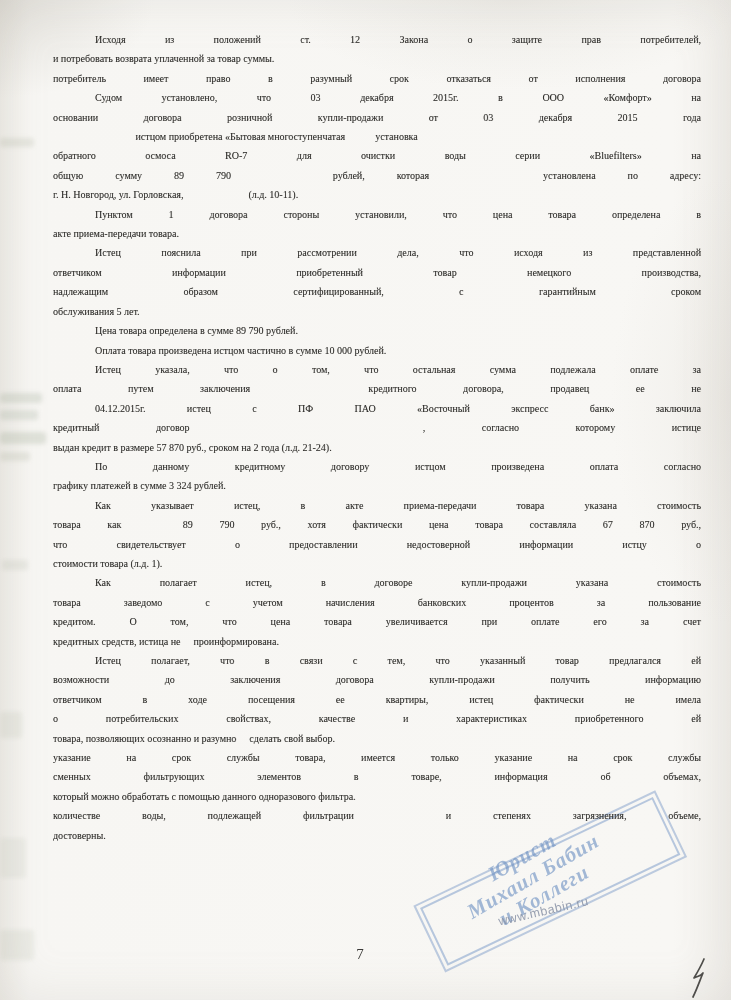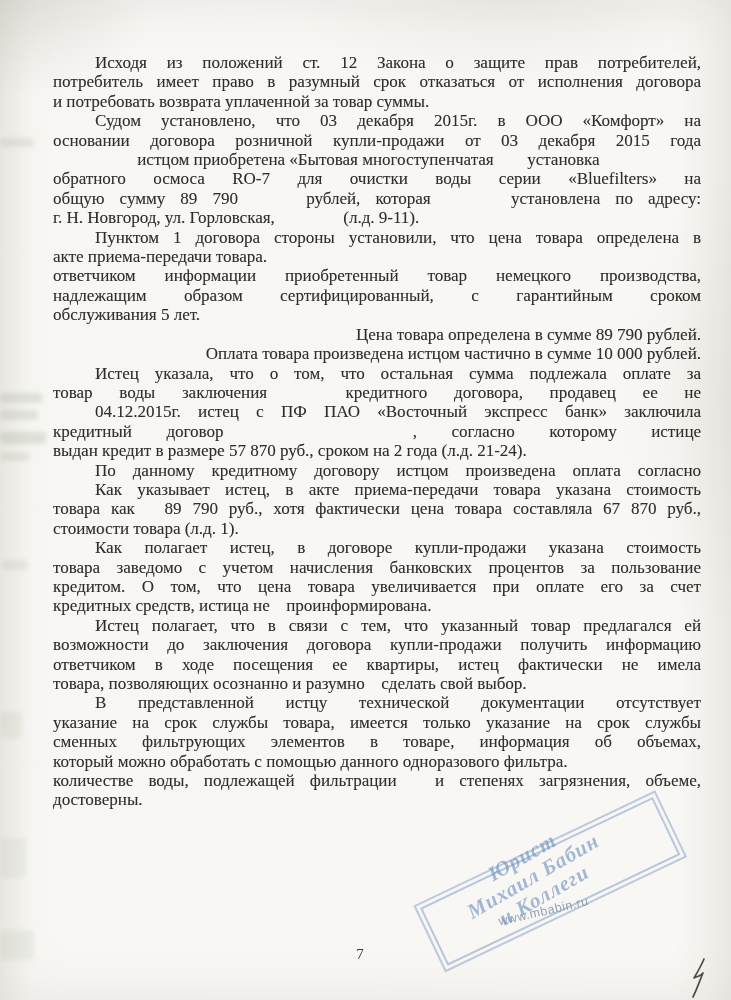--- a/index.html
+++ b/index.html
@@ -24,27 +24,27 @@
   .bleed.b3{left:0;top:410px;width:38px;height:10px;background:rgba(130,145,120,0.18);}
   .bleed.b4{left:0;top:432px;width:46px;height:12px;background:rgba(135,148,122,0.22);}
   .bleed.b5{left:0;top:452px;width:30px;height:9px;}
   .bleed.b6{left:2px;top:560px;width:26px;height:10px;background:rgba(150,155,135,0.14);}
   .bleed.b7{left:0;top:712px;width:22px;height:26px;background:rgba(150,155,135,0.12);}
   .bleed.b8{left:0;top:838px;width:26px;height:40px;background:rgba(150,155,135,0.10);}
   .bleed.b9{left:0;top:930px;width:34px;height:30px;background:rgba(150,155,135,0.12);}
 
   
   .doc-text{
-    position:absolute;left:53px;top:53px;width:648px;z-index:2;
-    font-size:17px;line-height:19.4px;color:#2f2e2b;
+    position:absolute;left:53px;top:30px;width:648px;z-index:2;
+    font-size:10px;line-height:19.4px;color:#2f2e2b;
     text-shadow:0.3px 0.3px 0.5px rgba(47,46,43,0.30);
   }
   .line{white-space:nowrap;}
   .line.just{white-space:normal;text-align:justify;text-align-last:justify;}
-  .line.indent{padding-left:42px;text-align:right;}
+  .line.indent{padding-left:42px;}
   .gap{display:inline-block;height:1px;vertical-align:baseline;}
 
   
   .stamp-box{
     position:absolute;left:420px;top:908px;width:254px;height:60px;z-index:1;
     transform-origin:0 0;transform:rotate(-25.5deg);
     border:2px solid rgba(128,158,202,0.55);
     outline:2px solid rgba(128,158,202,0.50);
     outline-offset:3px;
   }
@@ -88,77 +88,80 @@
   <div class="stamp-text">
     <div>Юрист</div>
     <div>Михаил Бабин</div>
     <div>и Коллеги</div>
   </div>
   <div class="stamp-url">www.mbabin.ru</div>
 
   <div class="doc-text">
       <div>
         <div class="line just indent"><span>Исходя из положений ст. 12 Закона о защите прав потребителей,</span> </div>
+        <div class="line"><span>и потребовать возврата уплаченной за товар суммы.</span> </div>
         <div class="line just"><span>потребитель имеет право в разумный срок отказаться от исполнения договора</span> </div>
-        <div class="line"><span>и потребовать возврата уплаченной за товар суммы.</span> </div>
       </div>
       <div>
         <div class="line just indent"><span>Судом установлено, что 03 декабря 2015г. в ООО «Комфорт» на</span> </div>
         <div class="line just"><span>основании договора розничной купли-продажи от 03 декабря 2015 года</span> </div>
         <div class="line"><span class="gap" style="width: 80px;"></span> <span>истцом приобретена «Бытовая многоступенчатая</span> <span class="gap" style="width: 25px;"></span> <span>установка</span> </div>
         <div class="line just"><span>обратного осмоса RO-7 для очистки воды серии «Bluefilters» на</span> </div>
         <div class="line just"><span>общую сумму 89 790</span> <span class="gap" style="width: 38px;"></span> <span>рублей, которая</span> <span class="gap" style="width: 50px;"></span> <span>установлена по адресу:</span> </div>
-        <div class="line"><span>г. Н. Новгород, ул. Горловская,</span> <span class="gap" style="width: 60px;"></span> <span>(л.д. 9-11).</span> </div>
+        <div class="line"><span>г. Н. Новгород, ул. Горловская,</span> <span class="gap" style="width: 60px;"></span> <span>(л.д. 10-11).</span> </div>
       </div>
       <div>
         <div class="line just indent"><span>Пунктом 1 договора стороны установили, что цена товара определена в</span> </div>
         <div class="line"><span>акте приема-передачи товара.</span> </div>
       </div>
       <div>
+        <div class="line just indent"><span>Истец пояснила при рассмотрении дела, что исходя из представленной</span> </div>
         <div class="line just"><span>ответчиком информации приобретенный товар немецкого производства,</span> </div>
         <div class="line just"><span>надлежащим образом сертифицированный, с гарантийным сроком</span> </div>
         <div class="line"><span>обслуживания 5 лет.</span> </div>
       </div>
       <div>
         <div class="line indent"><span>Цена товара определена в сумме 89 790 рублей.</span> </div>
       </div>
       <div>
         <div class="line indent"><span>Оплата товара произведена истцом частично в сумме 10 000 рублей.</span> </div>
       </div>
       <div>
         <div class="line just indent"><span>Истец указала, что о том, что остальная сумма подлежала оплате за</span> </div>
-        <div class="line just"><span>товар воды заключения</span> <span class="gap" style="width: 25px;"></span> <span>кредитного договора, продавец ее не</span> </div>
+        <div class="line just"><span>оплата путем заключения</span> <span class="gap" style="width: 25px;"></span> <span>кредитного договора, продавец ее не</span> </div>
       </div>
       <div>
         <div class="line just indent"><span>04.12.2015г. истец с ПФ ПАО «Восточный экспресс банк» заключила</span> </div>
         <div class="line just"><span>кредитный договор</span> <span class="gap" style="width: 120px;"></span> <span>, согласно которому истице</span> </div>
         <div class="line"><span>выдан кредит в размере 57 870 руб., сроком на 2 года (л.д. 21-24).</span> </div>
       </div>
       <div>
         <div class="line just indent"><span>По данному кредитному договору истцом произведена оплата согласно</span> </div>
+        <div class="line"><span>графику платежей в сумме 3 324 рублей.</span> </div>
       </div>
       <div>
         <div class="line just indent"><span>Как указывает истец, в акте приема-передачи товара указана стоимость</span> </div>
         <div class="line just"><span>товара как</span> <span class="gap" style="width: 8px;"></span> <span>89 790 руб., хотя фактически цена товара составляла 67 870 руб.,</span> </div>
+        <div class="line just"><span>что свидетельствует о предоставлении недостоверной информации истцу о</span> </div>
         <div class="line"><span>стоимости товара (л.д. 1).</span> </div>
       </div>
       <div>
         <div class="line just indent"><span>Как полагает истец, в договоре купли-продажи указана стоимость</span> </div>
         <div class="line just"><span>товара заведомо с учетом начисления банковских процентов за пользование</span> </div>
         <div class="line just"><span>кредитом. О том, что цена товара увеличивается при оплате его за счет</span> </div>
         <div class="line"><span>кредитных средств, истица не</span> <span class="gap" style="width: 8px;"></span> <span>проинформирована.</span> </div>
       </div>
       <div>
         <div class="line just indent"><span>Истец полагает, что в связи с тем, что указанный товар предлагался ей</span> </div>
         <div class="line just"><span>возможности до заключения договора купли-продажи получить информацию</span> </div>
         <div class="line just"><span>ответчиком в ходе посещения ее квартиры, истец фактически не имела</span> </div>
+        <div class="line just"><span>о потребительских свойствах, качестве и характеристиках приобретенного ей</span> </div>
         <div class="line"><span>товара, позволяющих осознанно и разумно</span> <span class="gap" style="width: 8px;"></span> <span>сделать свой выбор.</span> </div>
       </div>
       <div>
-        <div class="line just indent"><span>В представленной истцу технической документации отсутствует</span> </div>
         <div class="line just"><span>указание на срок службы товара, имеется только указание на срок службы</span> </div>
         <div class="line just"><span>сменных фильтрующих элементов в товаре, информация об объемах,</span> </div>
         <div class="line"><span>который можно обработать с помощью данного одноразового фильтра.</span> </div>
         <div class="line just"><span>количестве воды, подлежащей фильтрации</span> <span class="gap" style="width: 8px;"></span> <span>и степенях загрязнения, объеме,</span> </div>
       </div>
       <div>
         <div class="line"><span>достоверны.</span> </div>
       </div>
     </div>
 

